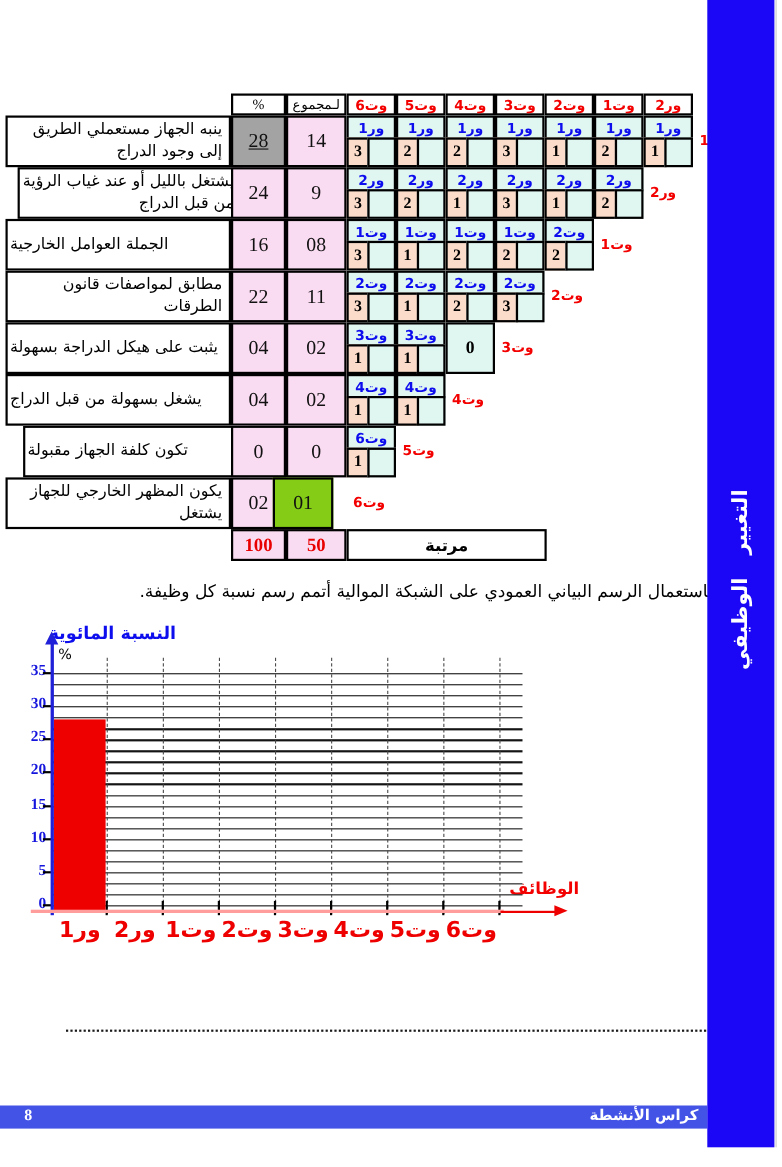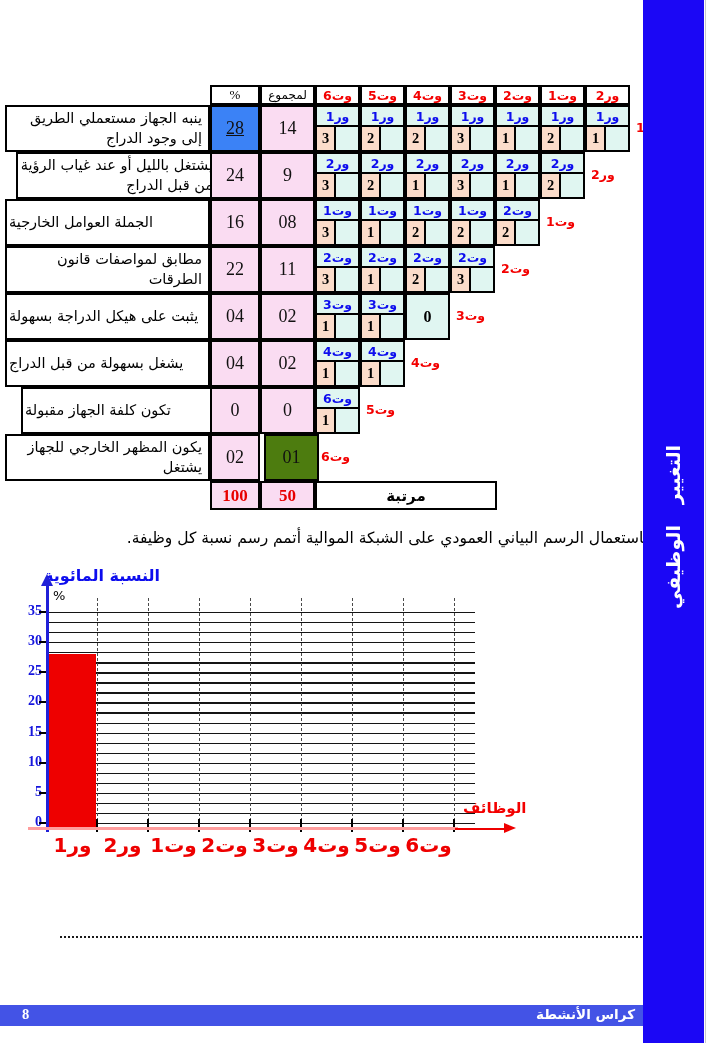--- a/index.html
+++ b/index.html
@@ -35,30 +35,30 @@
                background:#4353e6; color:#fff; }
   .dotline { position:absolute; border-top:2px dotted #1a1a1a; }
 </style>
 </head>
 <body>
 
 <div class="page">
 
   <div class="abs" id="eval-table">
       <div class="cell hdr" style="left: 210px; top: 85px; width: 50px; height: 20px; font-family: &quot;Liberation Serif&quot;, serif;">%</div>
-      <div class="cell hdr" dir="rtl" style="left: 260px; top: 85px; width: 55px; height: 20px; font-size: 12px;">لمجموع</div>
+      <div class="cell hdr" dir="rtl" style="left: 260px; top: 85px; width: 55px; height: 20px; font-size: 12px; font-family: Liberation Mono, monospace;">لمجموع</div>
       <div class="cell hdr redtxt" dir="rtl" style="left: 315px; top: 85px; width: 45px; height: 20px; font-size: 12.5px;">وت6</div>
       <div class="cell hdr redtxt" dir="rtl" style="left: 360px; top: 85px; width: 45px; height: 20px; font-size: 12.5px;">وت5</div>
       <div class="cell hdr redtxt" dir="rtl" style="left: 405px; top: 85px; width: 45px; height: 20px; font-size: 12.5px;">وت4</div>
       <div class="cell hdr redtxt" dir="rtl" style="left: 450px; top: 85px; width: 45px; height: 20px; font-size: 12.5px;">وت3</div>
       <div class="cell hdr redtxt" dir="rtl" style="left: 495px; top: 85px; width: 45px; height: 20px; font-size: 12.5px;">وت2</div>
       <div class="cell hdr redtxt" dir="rtl" style="left: 540px; top: 85px; width: 45px; height: 20px; font-size: 12.5px;">وت1</div>
       <div class="cell hdr redtxt" dir="rtl" style="left: 585px; top: 85px; width: 45px; height: 20px; font-size: 12.5px;">ور2</div>
       <div class="cell desc" dir="rtl" style="left: 5px; top: 105px; width: 205px; height: 47px;">ينبه الجهاز مستعملي الطريق إلى وجود الدراج</div>
-      <div class="cell pink num" style="left: 210px; top: 105px; width: 50px; height: 47px; background: #3b82f6; text-decoration: underline;">28</div>
+      <div class="cell pink num" style="left: 210px; top: 105px; width: 50px; height: 47px; background: #a3a3a3; text-decoration: underline;">28</div>
       <div class="cell pink num" style="left: 260px; top: 105px; width: 55px; height: 47px; background: rgb(250, 220, 242);">14</div>
       <div class="cell cyan wlbl" dir="rtl" style="left: 315px; top: 105px; width: 45px; height: 22px; background: rgb(224, 246, 241); color: rgb(13, 13, 238);">ور1</div>
       <div class="cell score" style="left: 315px; top: 125px; width: 21px; height: 27px; background: rgb(251, 220, 202);">3</div>
       <div class="cell cyan" style="left: 334px; top: 125px; width: 26px; height: 27px; background: rgb(224, 246, 241);"></div>
       <div class="cell cyan wlbl" dir="rtl" style="left: 360px; top: 105px; width: 45px; height: 22px; background: rgb(224, 246, 241); color: rgb(13, 13, 238);">ور1</div>
       <div class="cell score" style="left: 360px; top: 125px; width: 21px; height: 27px; background: rgb(251, 220, 202);">2</div>
       <div class="cell cyan" style="left: 379px; top: 125px; width: 26px; height: 27px; background: rgb(224, 246, 241);"></div>
       <div class="cell cyan wlbl" dir="rtl" style="left: 405px; top: 105px; width: 45px; height: 22px; background: rgb(224, 246, 241); color: rgb(13, 13, 238);">ور1</div>
       <div class="cell score" style="left: 405px; top: 125px; width: 21px; height: 27px; background: rgb(251, 220, 202);">2</div>
       <div class="cell cyan" style="left: 424px; top: 125px; width: 26px; height: 27px; background: rgb(224, 246, 241);"></div>
@@ -155,21 +155,21 @@
       <div class="rowlabel" dir="rtl" style="left: 411px; top: 354.5px; color: rgb(243, 0, 0);">وت4</div>
       <div class="cell desc" dir="rtl" style="left: 21px; top: 387px; width: 205px; height: 47px;">تكون كلفة الجهاز مقبولة</div>
       <div class="cell pink num" style="left: 210px; top: 387px; width: 50px; height: 47px; background: rgb(250, 220, 242);">0</div>
       <div class="cell pink num" style="left: 260px; top: 387px; width: 55px; height: 47px; background: rgb(250, 220, 242);">0</div>
       <div class="cell cyan wlbl" dir="rtl" style="left: 315px; top: 387px; width: 45px; height: 22px; background: rgb(224, 246, 241); color: rgb(13, 13, 238);">وت6</div>
       <div class="cell score" style="left: 315px; top: 407px; width: 21px; height: 27px; background: rgb(251, 220, 202);">1</div>
       <div class="cell cyan" style="left: 334px; top: 407px; width: 26px; height: 27px; background: rgb(224, 246, 241);"></div>
       <div class="rowlabel" dir="rtl" style="left: 366px; top: 401.5px; color: rgb(243, 0, 0);">وت5</div>
       <div class="cell desc" dir="rtl" style="left: 5px; top: 434px; width: 205px; height: 47px;">يكون المظهر الخارجي للجهاز يشتغل</div>
       <div class="cell pink num" style="left: 210px; top: 434px; width: 50px; height: 47px; background: rgb(250, 220, 242);">02</div>
-      <div class="cell pink num" style="left: 264px; top: 434px; width: 55px; height: 47px; background: #4d7c0f;">01</div>
+      <div class="cell pink num" style="left: 248px; top: 434px; width: 55px; height: 47px; background: #84cc16;">01</div>
       <div class="rowlabel" dir="rtl" style="left: 321px; top: 448.5px; color: rgb(243, 0, 0);">وت6</div>
       <div class="cell pink totnum" style="left: 210px; top: 481px; width: 50px; height: 29px; background: rgb(250, 220, 242); color: rgb(232, 0, 0);">100</div>
       <div class="cell pink totnum" style="left: 260px; top: 481px; width: 55px; height: 29px; background: rgb(250, 220, 242); color: rgb(232, 0, 0);">50</div>
       <div class="cell sumlbl" dir="rtl" style="left: 315px; top: 481px; width: 182px; height: 29px;">مرتبة</div>
     </div>
 
   <div class="bodytext" style="right:63px; top:529px;" dir="rtl">باستعمال الرسم البياني العمودي على الشبكة الموالية أتمم رسم نسبة كل وظيفة.</div>
 
   <div class="abs" id="chart" style="left:0; top:0; width:711px; height:870px;">
     <div class="abs bluetxt" style="left:13px; top:566px; font-size:16px;" dir="rtl">النسبة المائوية</div>

